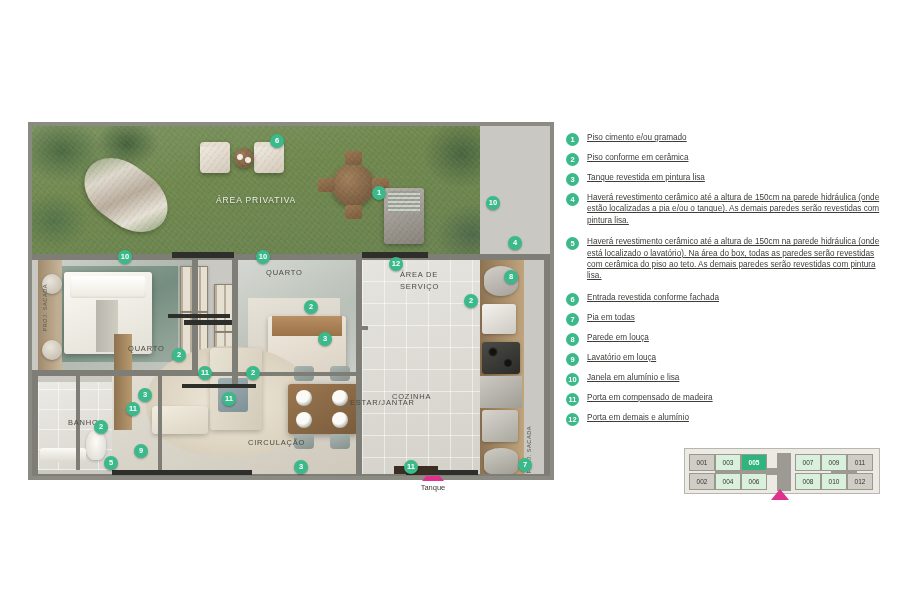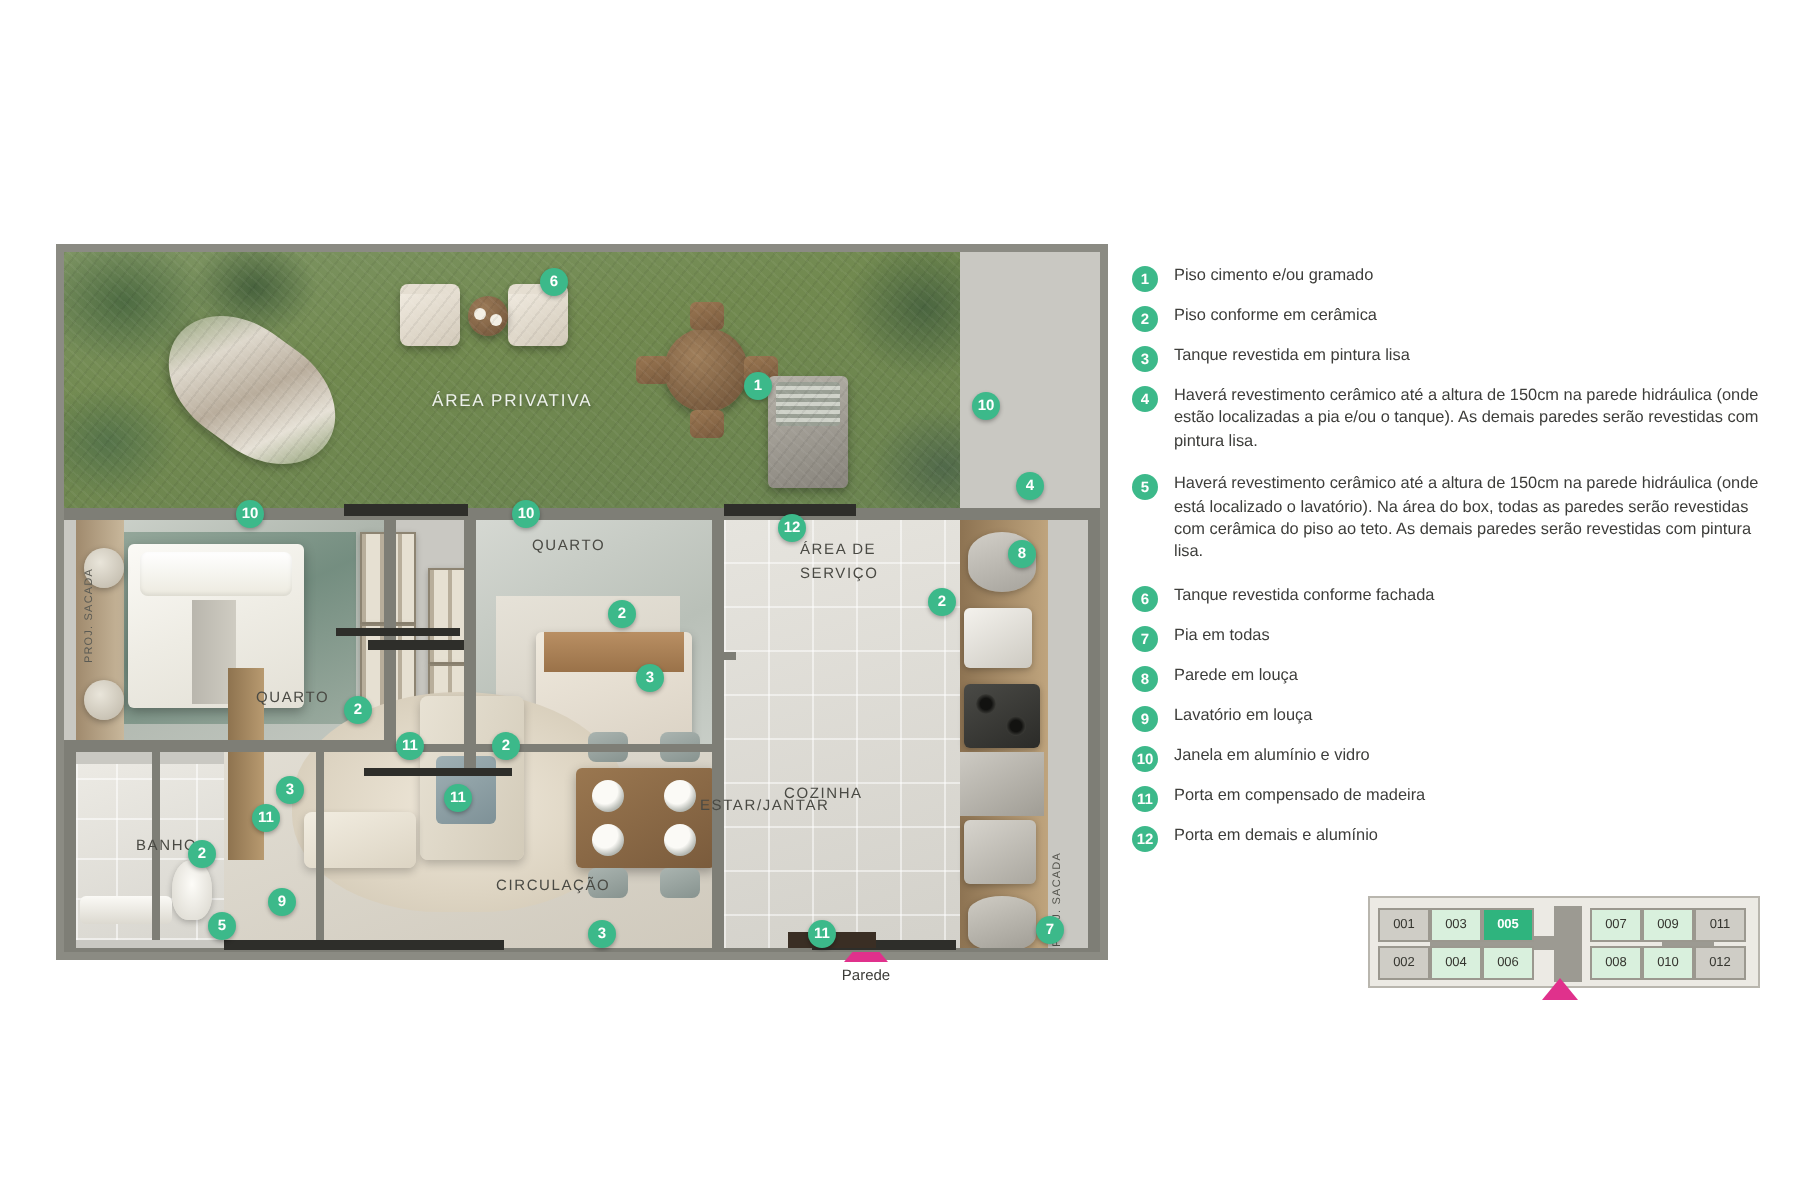--- a/index.html
+++ b/index.html
@@ -427,20 +427,21 @@
     font-weight: bold;
     line-height: 13px;
     text-align: center;
     margin-right: 8px;
     margin-top: 1px;
   }
   .ltxt {
     font-size: 8.2px;
     line-height: 11.4px;
     color: #3d3d3a;
+    text-decoration: underline;
   }
 
   
   #unitmap {
     position: absolute;
     left: 684px; top: 448px;
     width: 196px; height: 46px;
     background: #eceae4;
     border: 1px solid #b9b6ae;
     box-sizing: border-box;
@@ -607,21 +608,21 @@
     <div class="badge" style="left:286px; top:206px;">3</div>
     <div class="badge" style="left:262px; top:334px;">3</div>
     <div class="badge" style="left:432px; top:168px;">2</div>
     <div class="badge" style="left:486px; top:332px;">7</div>
     <div class="badge" style="left:372px; top:334px;">11</div>
   </div>
 </div>
 
 <div id="entrance">
   <div class="tri"></div>
-  <div class="txt">Parede</div>
+  <div class="txt">Tanque</div>
 </div>
 
 <div id="legend">
   <div class="lrow">
     <div class="lnum">1</div>
     <div class="ltxt">Piso cimento e/ou gramado</div>
   </div>
   <div class="lrow">
     <div class="lnum">2</div>
     <div class="ltxt">Piso conforme em cerâmica</div>
@@ -633,37 +634,37 @@
   <div class="lrow tall">
     <div class="lnum">4</div>
     <div class="ltxt">Haverá revestimento cerâmico até a altura de 150cm na parede hidráulica (onde estão localizadas a pia e/ou o tanque). As demais paredes serão revestidas com pintura lisa.</div>
   </div>
   <div class="lrow tall">
     <div class="lnum">5</div>
     <div class="ltxt">Haverá revestimento cerâmico até a altura de 150cm na parede hidráulica (onde está localizado o lavatório). Na área do box, todas as paredes serão revestidas com cerâmica do piso ao teto. As demais paredes serão revestidas com pintura lisa.</div>
   </div>
   <div class="lrow">
     <div class="lnum">6</div>
-    <div class="ltxt">Tanque revestida conforme fachada</div>
+    <div class="ltxt">Entrada revestida conforme fachada</div>
   </div>
   <div class="lrow">
     <div class="lnum">7</div>
     <div class="ltxt">Pia em todas</div>
   </div>
   <div class="lrow">
     <div class="lnum">8</div>
     <div class="ltxt">Parede em louça</div>
   </div>
   <div class="lrow">
     <div class="lnum">9</div>
     <div class="ltxt">Lavatório em louça</div>
   </div>
   <div class="lrow">
     <div class="lnum">10</div>
-    <div class="ltxt">Janela em alumínio e vidro</div>
+    <div class="ltxt">Janela em alumínio e lisa</div>
   </div>
   <div class="lrow">
     <div class="lnum">11</div>
     <div class="ltxt">Porta em compensado de madeira</div>
   </div>
   <div class="lrow">
     <div class="lnum">12</div>
     <div class="ltxt">Porta em demais e alumínio</div>
   </div>
 </div>

